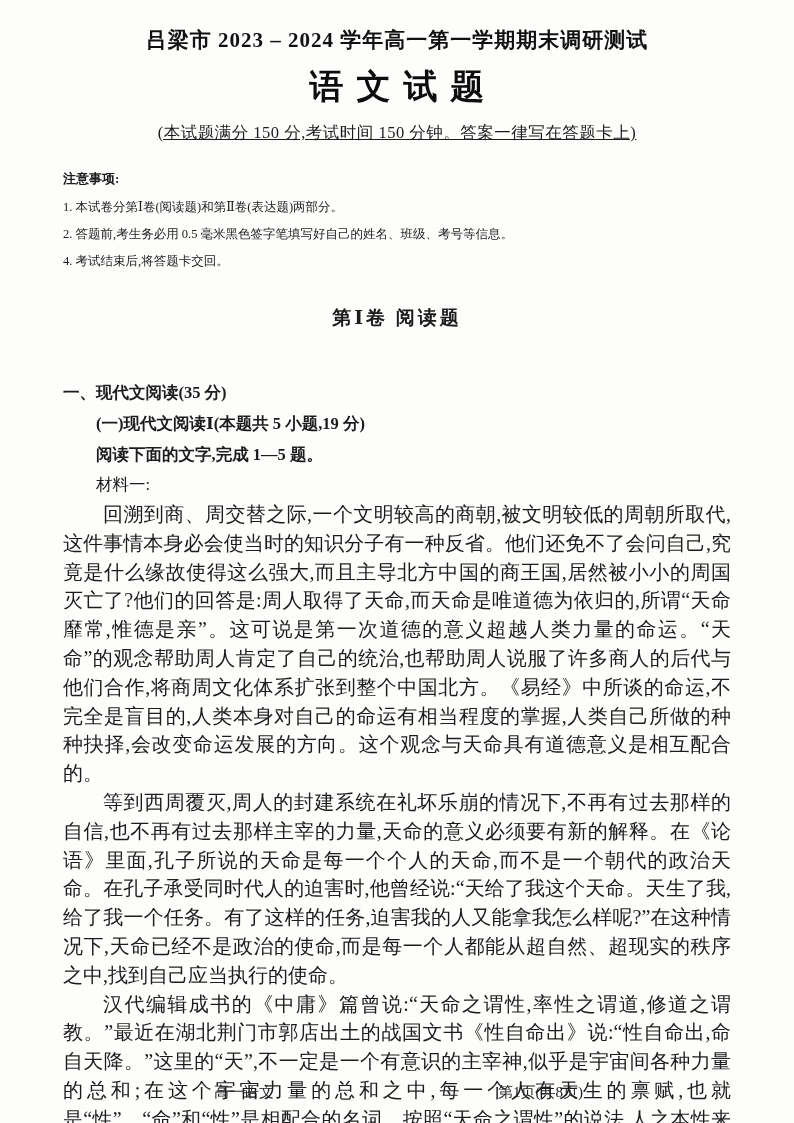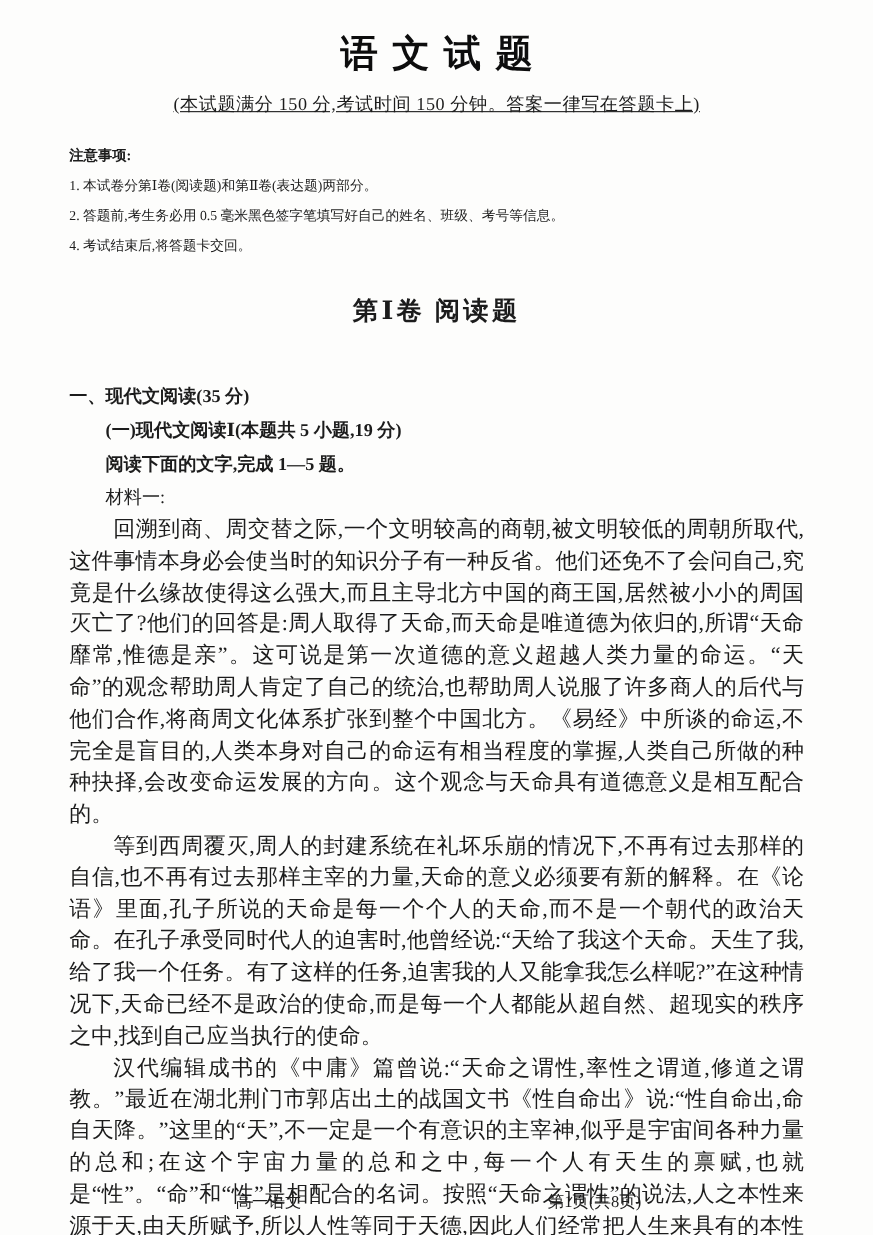--- a/index.html
+++ b/index.html
@@ -21,21 +21,21 @@
     font-size: 34px; font-weight: bold; text-align: center;
     letter-spacing: 0.38em; text-indent: 0.38em;
     margin: 0 0 12px 0; color: #0d0d0d;
   }
   .exam-note { font-size: 16.5px; text-align: center; margin: 0 0 26px 0; letter-spacing: 0.5px; text-decoration: underline; }
 
   .notice-heading { font-size: 13px; font-weight: bold; margin: 0 0 6px 0; }
   .notice-item { font-size: 12.5px; line-height: 27px; }
 
   .section-header {
-    font-size: 23px; font-weight: bold; text-align: center;
+    font-size: 19px; font-weight: bold; text-align: center;
     margin: 30px 0 0 0; letter-spacing: 3px;
   }
 
   .part-heading { font-size: 16.5px; font-weight: bold; margin: 46px 0 0 0; line-height: 31px; }
   .sub-heading, .instruction { font-size: 16.5px; font-weight: bold; text-indent: 2em; line-height: 31px; margin: 0; }
   .material-label { font-size: 16.5px; text-indent: 2em; line-height: 30px; margin: 0; }
 
   .body-para {
     font-size: 20px; line-height: 28.8px;
     text-align: justify; text-justify: inter-ideograph;
@@ -44,20 +44,21 @@
 
   .footer { position: absolute; left: 74px; right: 63px; bottom: 20px; font-size: 15px; height: 20px; }
   .footer-left  { position: absolute; left: 140px; }
   .footer-right { position: absolute; left: 424px; }
 </style>
 </head>
 <body>
 
 <div class="page">
 
+  <h1 class="doc-title">吕梁市 2023 – 2024 学年高一第一学期期末调研测试</h1>
 
   <div class="subject-title">语文试题</div>
 
   <div class="exam-note">(本试题满分 150 分,考试时间 150 分钟。答案一律写在答题卡上)</div>
 
   <div class="notice">
     <div class="notice-heading">注意事项:</div>
     <div class="notice-item">1. 本试卷分第Ⅰ卷(阅读题)和第Ⅱ卷(表达题)两部分。</div>
     <div class="notice-item">2. 答题前,考生务必用 0.5 毫米黑色签字笔填写好自己的姓名、班级、考号等信息。</div>
     <div class="notice-item">4. 考试结束后,将答题卡交回。</div>

